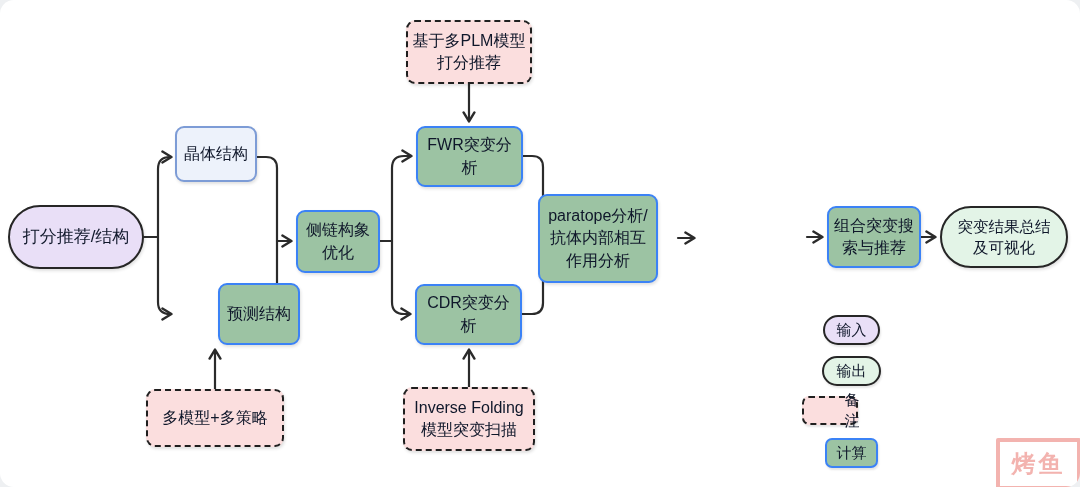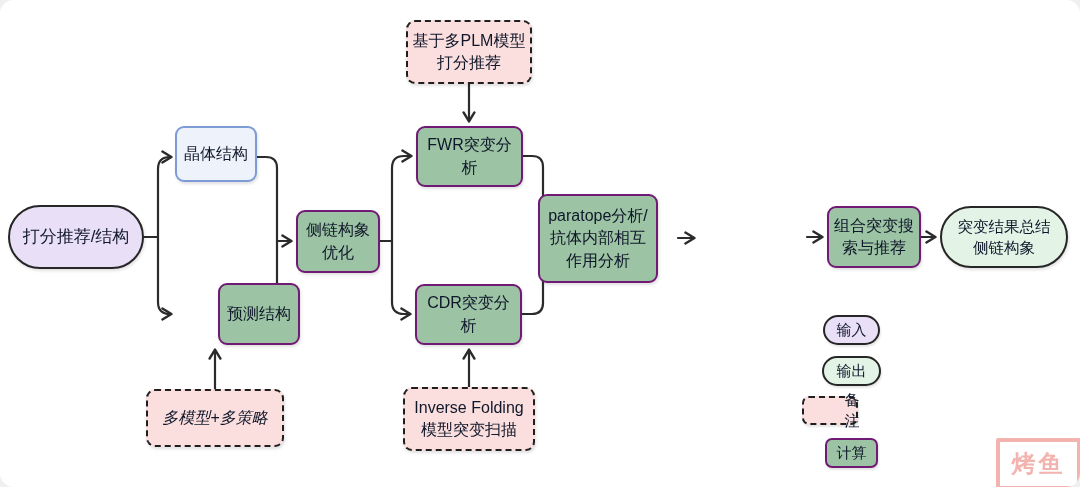--- a/index.html
+++ b/index.html
@@ -23,32 +23,32 @@
     display:flex;align-items:center;justify-content:center;
     text-align:center;
     white-space:pre-line;
     color:#0f172a;
     font-size:16px;line-height:1.38;
     border-radius:9px;
     box-sizing:border-box;
     box-shadow:1px 2px 3px rgba(40,40,40,.14);
     padding:0 4px;
   }
-  .compute{ background:#9CC3A3; border:2px solid #701a75; }
+  .compute{ background:#9CC3A3; border:2px solid #3b82f6; }
   .stadium-in{ background:#E9DFF7; border:2.5px solid #262626; border-radius:34px; }
   .stadium-out{ background:#E3F4E7; border:2.5px solid #262626; border-radius:32px; }
   .note{ background:#FBDEDE; border:2.2px dashed #1f1f1f; }
   .data-blue{ background:#EDF2FB; border:2px solid #7D9CD6; }
   .decision{ background:#F0F5FC; border:2.5px solid #23262E; border-radius:10px; }
 
   
   .n-input     { left:8px;   top:205px; width:136px; height:64px; font-size:17px; }
   .n-crystal   { left:175px; top:126px; width:82px;  height:56px; }
   .n-predicted { left:182px; top:283px; width:82px;  height:62px;margin-left:36px; }
-  .n-multimodel{ left:146px; top:389px; width:138px; height:58px;font-style:italic; }
+  .n-multimodel{ left:146px; top:389px; width:138px; height:58px; }
   .n-sidechain { left:296px; top:210px; width:84px;  height:63px; }
   .n-plm       { left:406px; top:20px;  width:126px; height:64px; }
   .n-fwr       { left:416px; top:126px; width:107px; height:61px; }
   .n-cdr       { left:415px; top:284px; width:107px; height:61px; }
   .n-inverse   { left:403px; top:387px; width:132px; height:64px; }
   .n-paratope  { left:538px; top:194px; width:120px; height:89px; }
   .n-site      { left:699px; top:205px; width:108px; height:63px; }
   .n-combo     { left:827px; top:206px; width:94px;  height:62px; }
   .n-output    { left:940px; top:206px; width:128px; height:62px; font-size:15.5px; }
 
@@ -129,21 +129,21 @@
 
   <div class="node compute n-paratope">paratope分析/
 抗体内部相互
 作用分析</div>
 
 
   <div class="node compute n-combo">组合突变搜
 索与推荐</div>
 
   <div class="node stadium-out n-output">突变结果总结
-侧链构象</div>
+及可视化</div>
 
   <div class="node stadium-in legend-item l-input">输入</div>
 
   <div class="node stadium-out legend-item l-output">输出</div>
 
   <div class="node note legend-item l-note">备注</div>
 
   <div class="node compute legend-item l-compute">计算</div>
 
   <div class="watermark">烤鱼</div>

